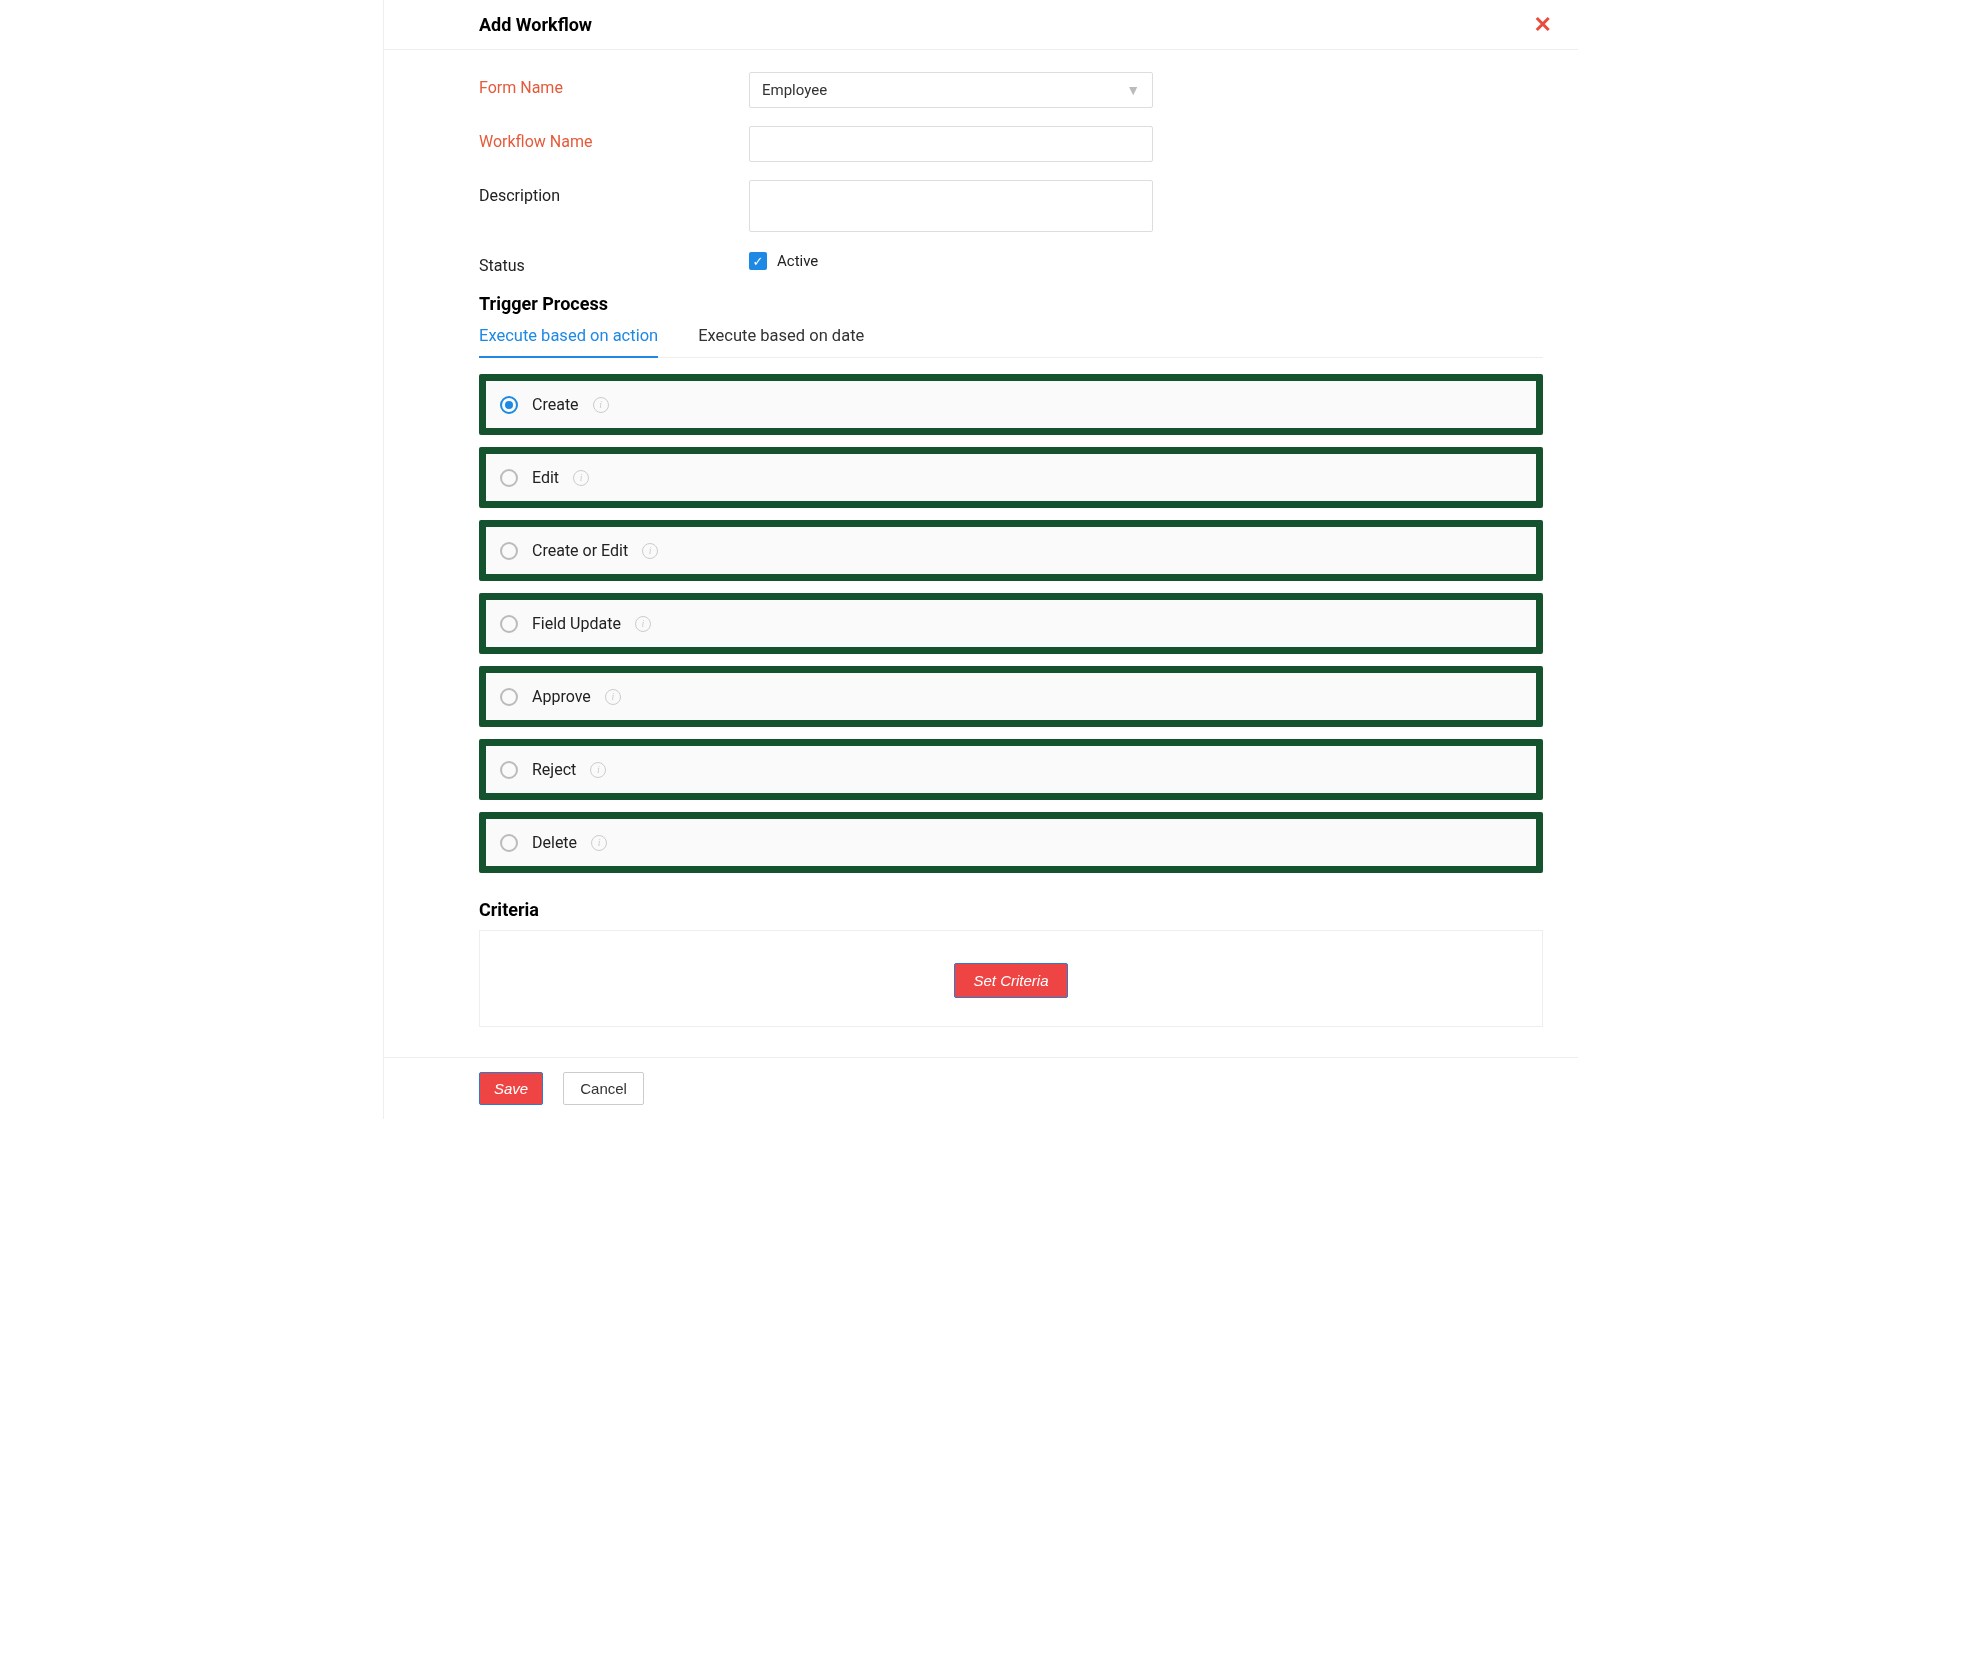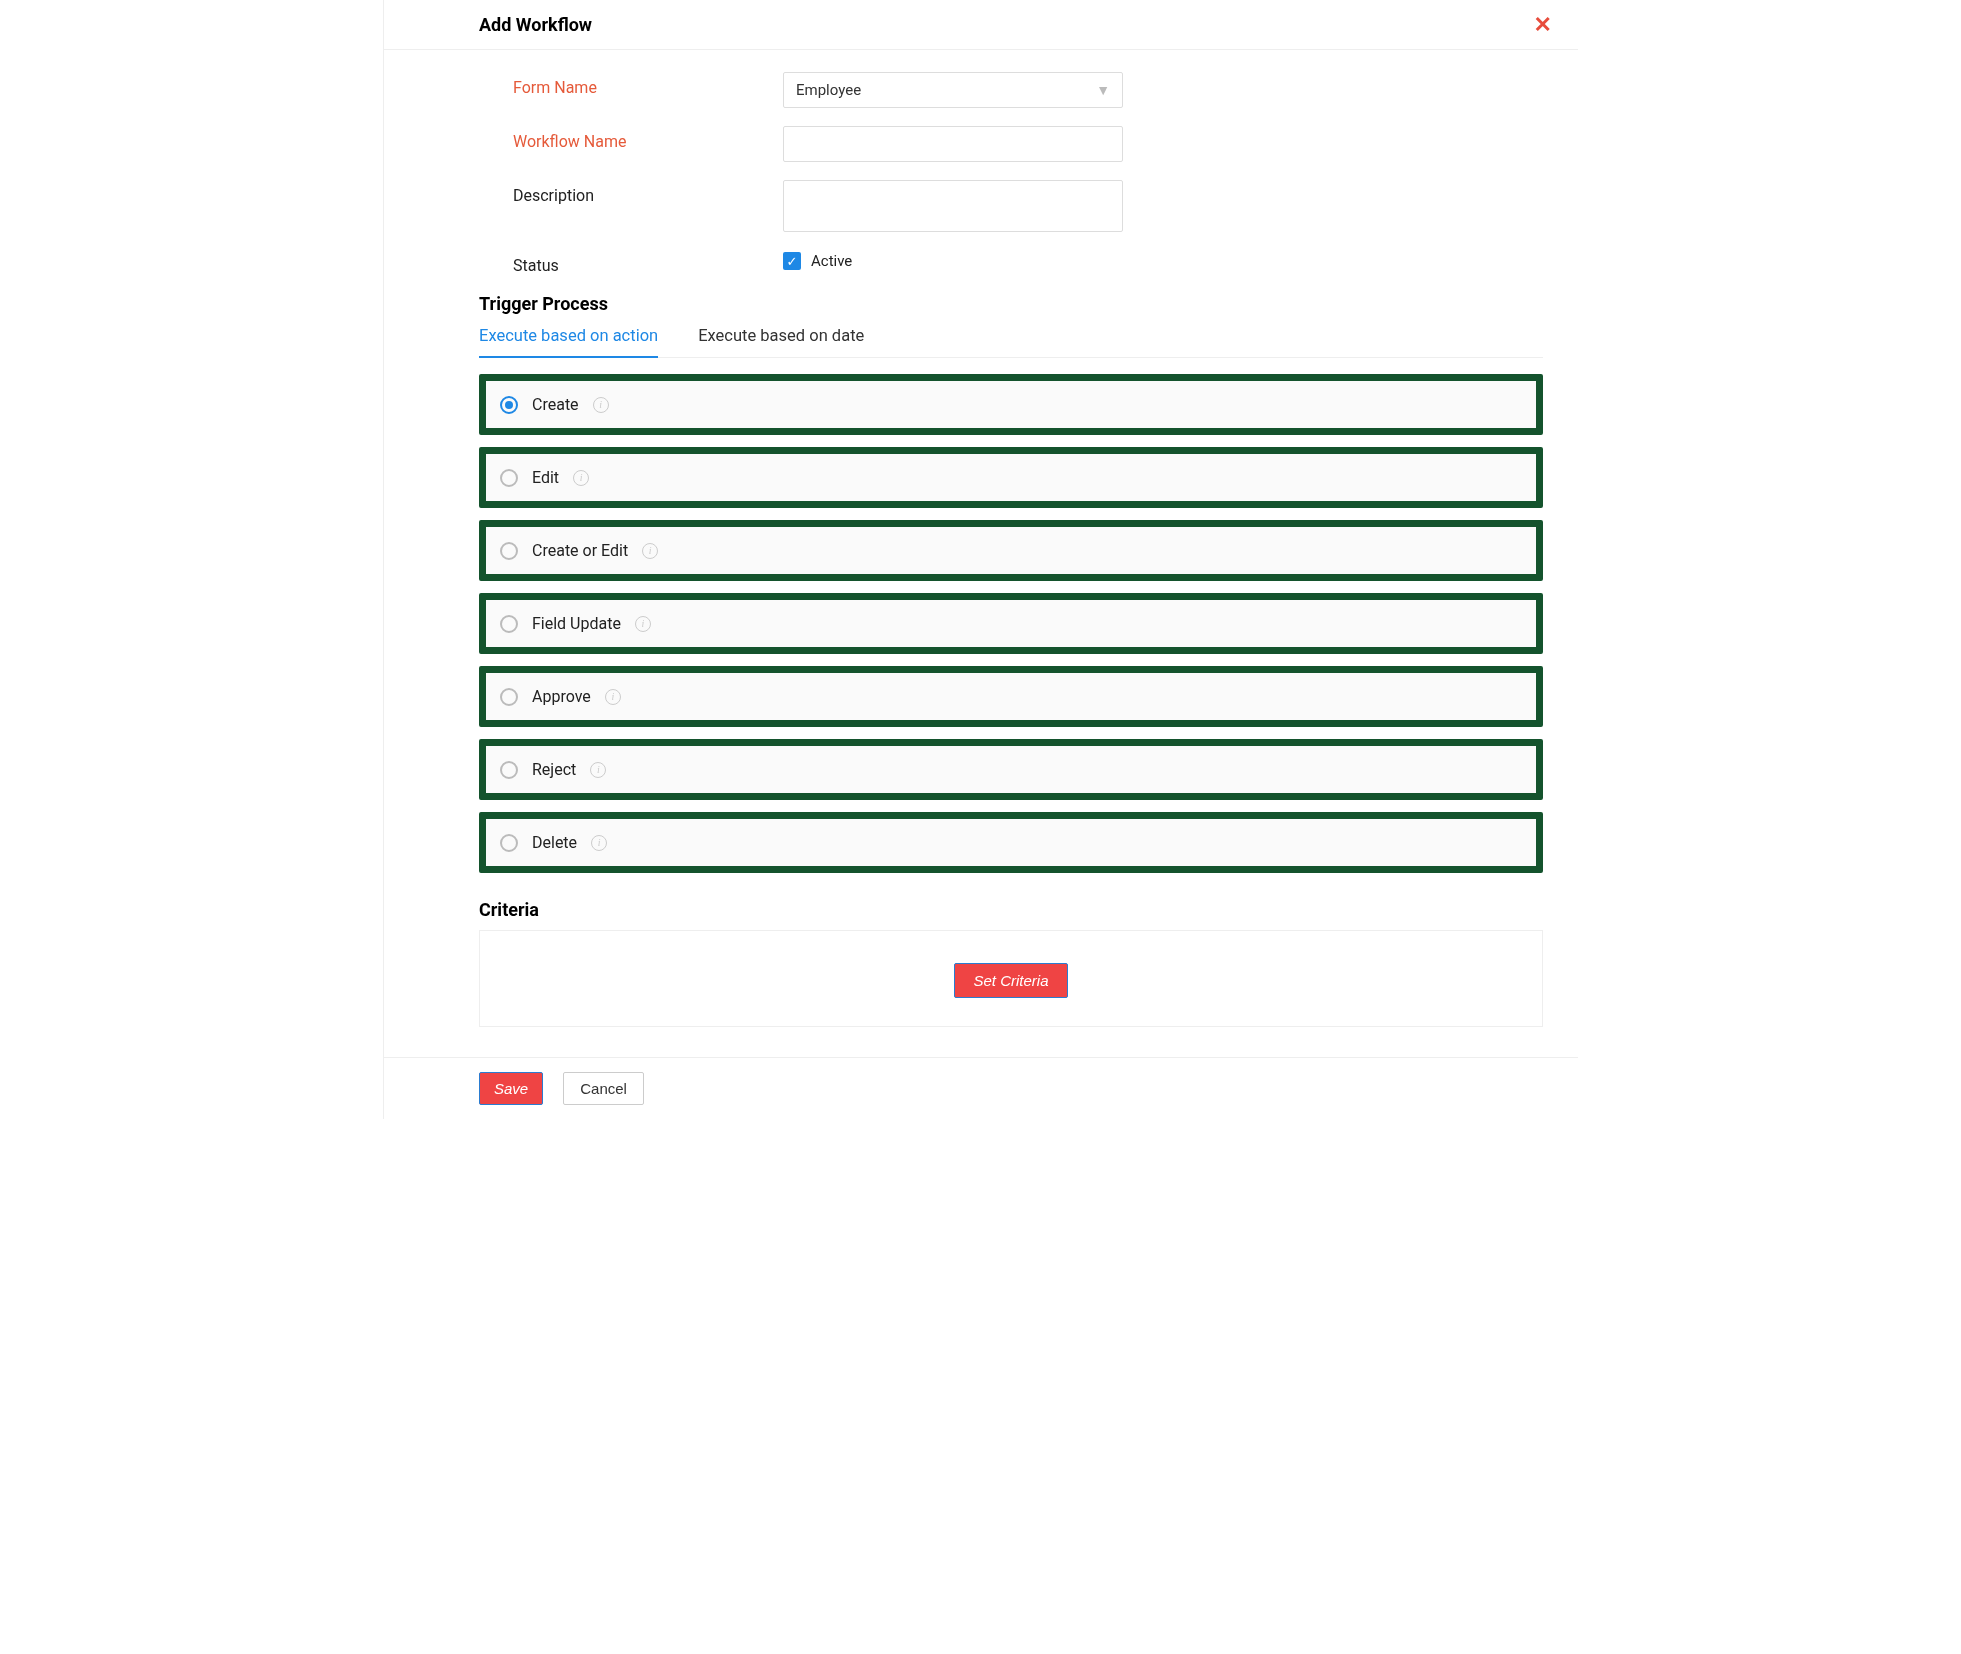--- a/index.html
+++ b/index.html
@@ -42,32 +42,31 @@
     font-weight: 700;
   }
   .form-area {
     padding-top: 22px;
     padding-bottom: 10px;
   }
   .form-row {
     display: flex;
     align-items: flex-start;
     margin-bottom: 18px;
-    margin-left: 34px;
   }
   .form-row.tight { margin-bottom: 10px; }
   .form-label {
     width: 270px;
     font-size: 16px;
     color: #222;
     padding-top: 6px;
   }
   .form-label.required { color: #e55a3a; }
   .select-wrap, .text-input, .textarea-input {
-    width: 340px;
+    width: 404px;
     border: 1px solid #ddd;
     border-radius: 2px;
     background: #fff;
     font-size: 15px;
   }
   .select-wrap {
     height: 36px;
     display: flex;
     align-items: center;
     justify-content: space-between;

